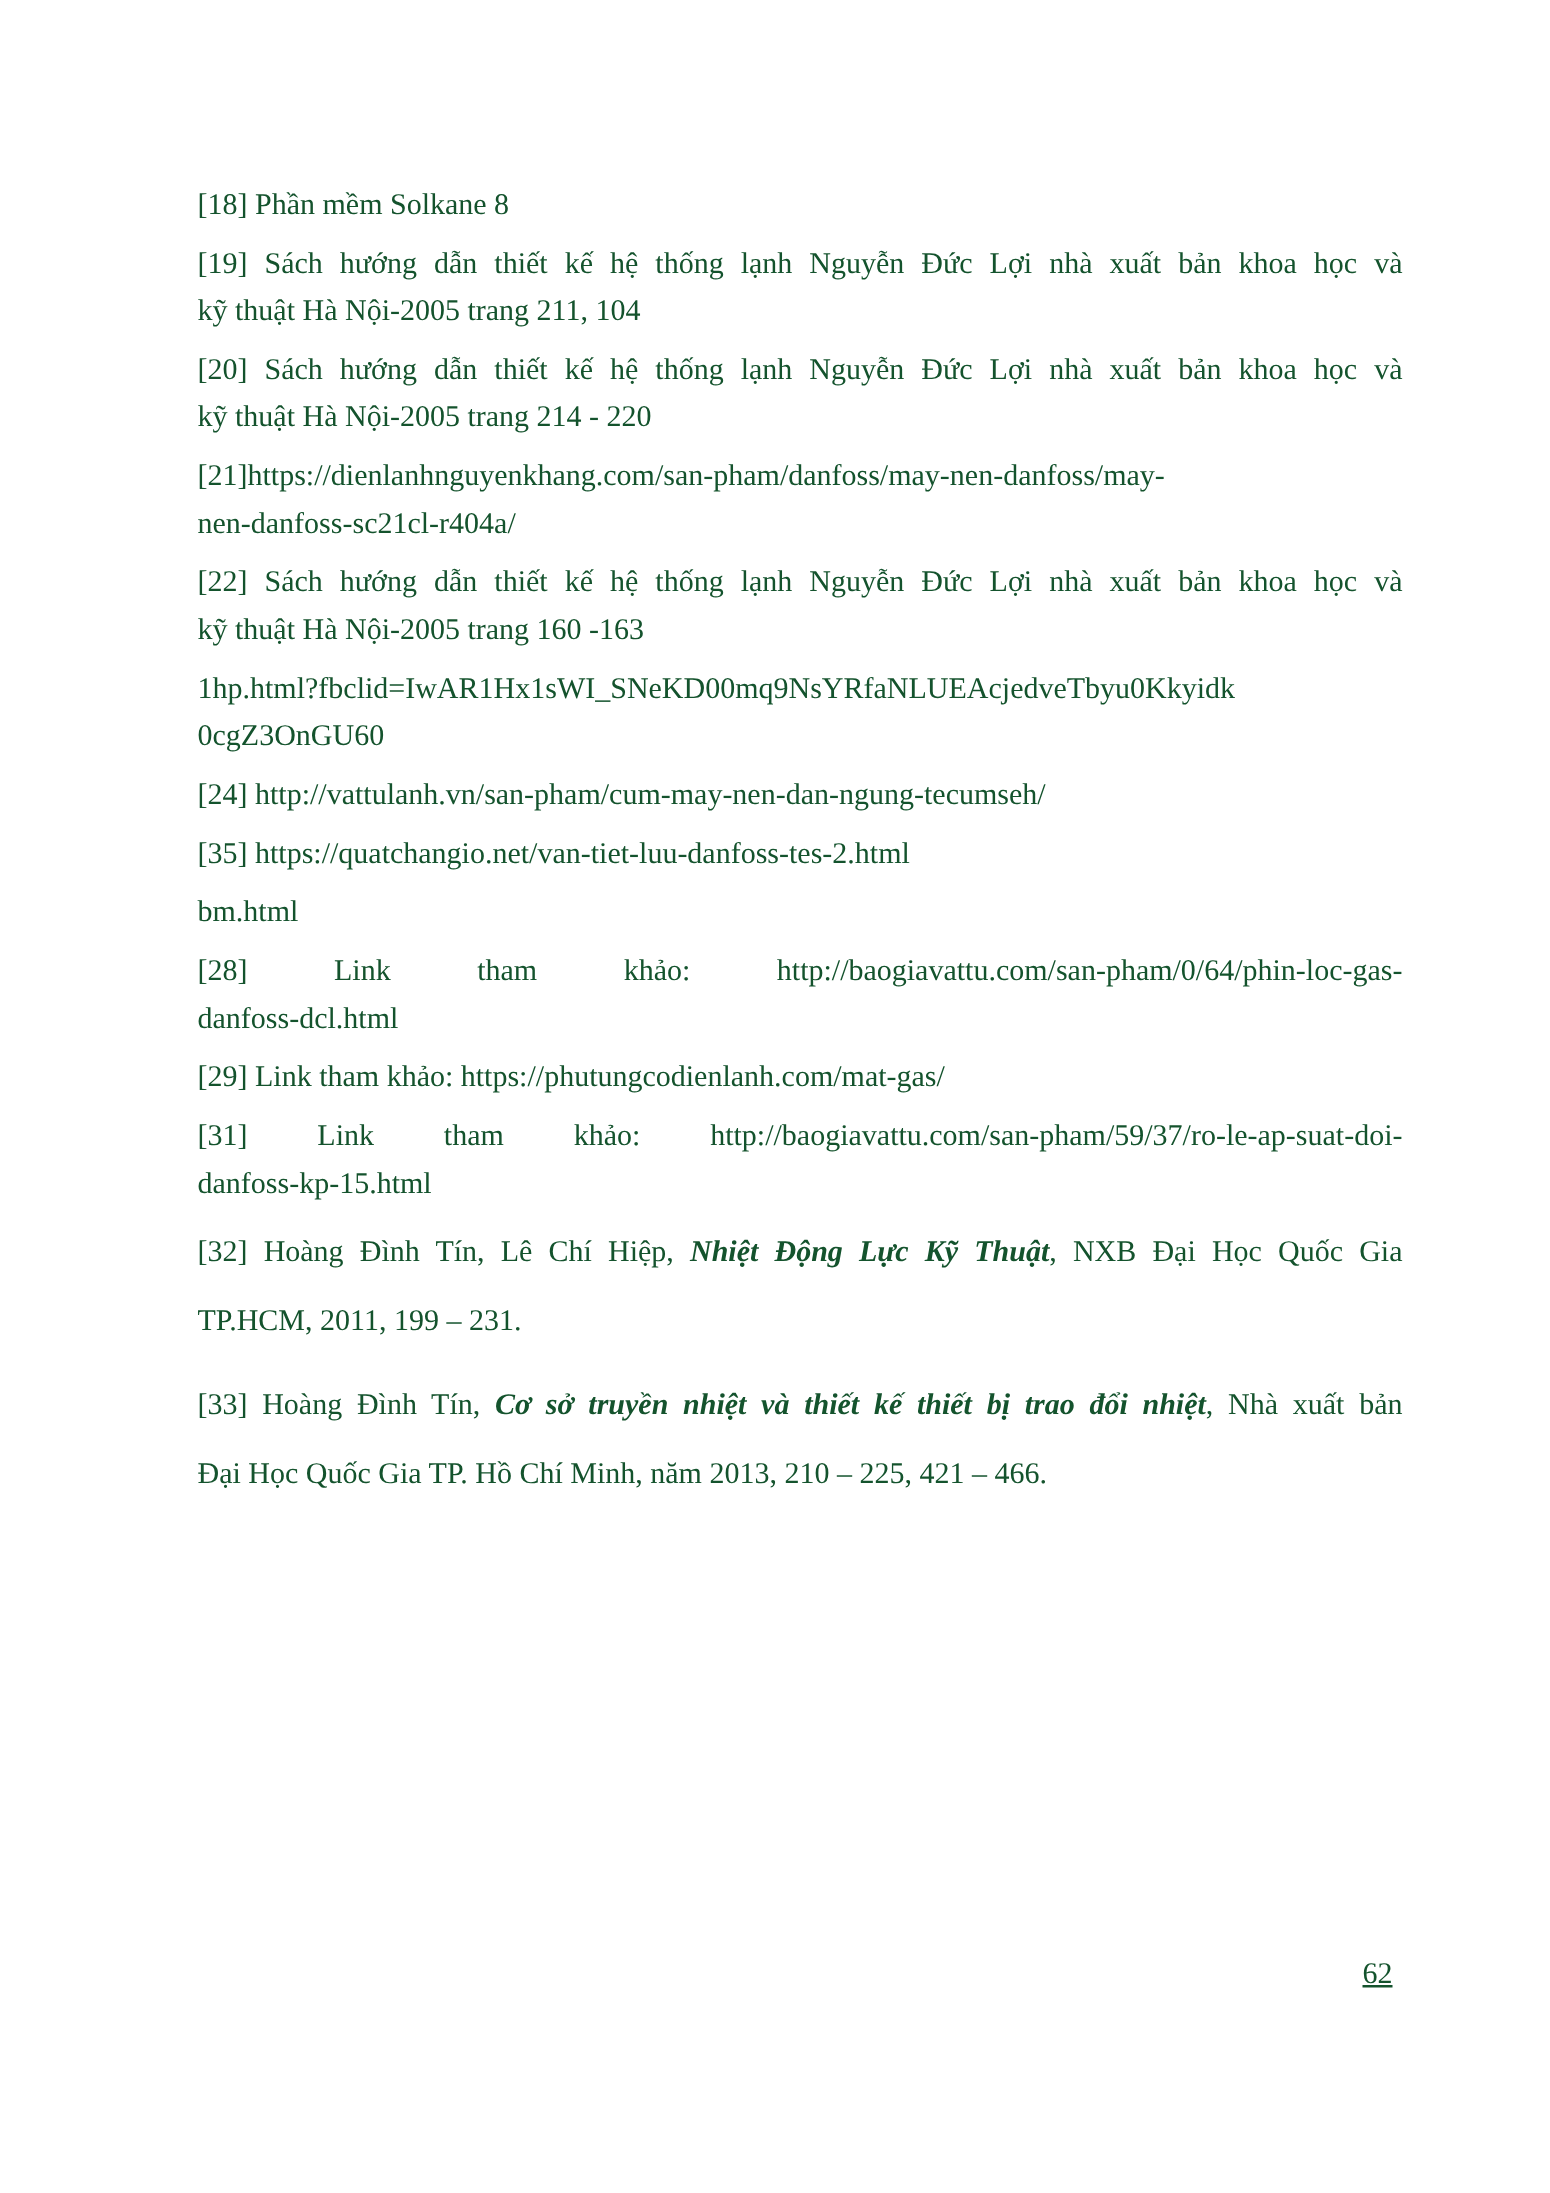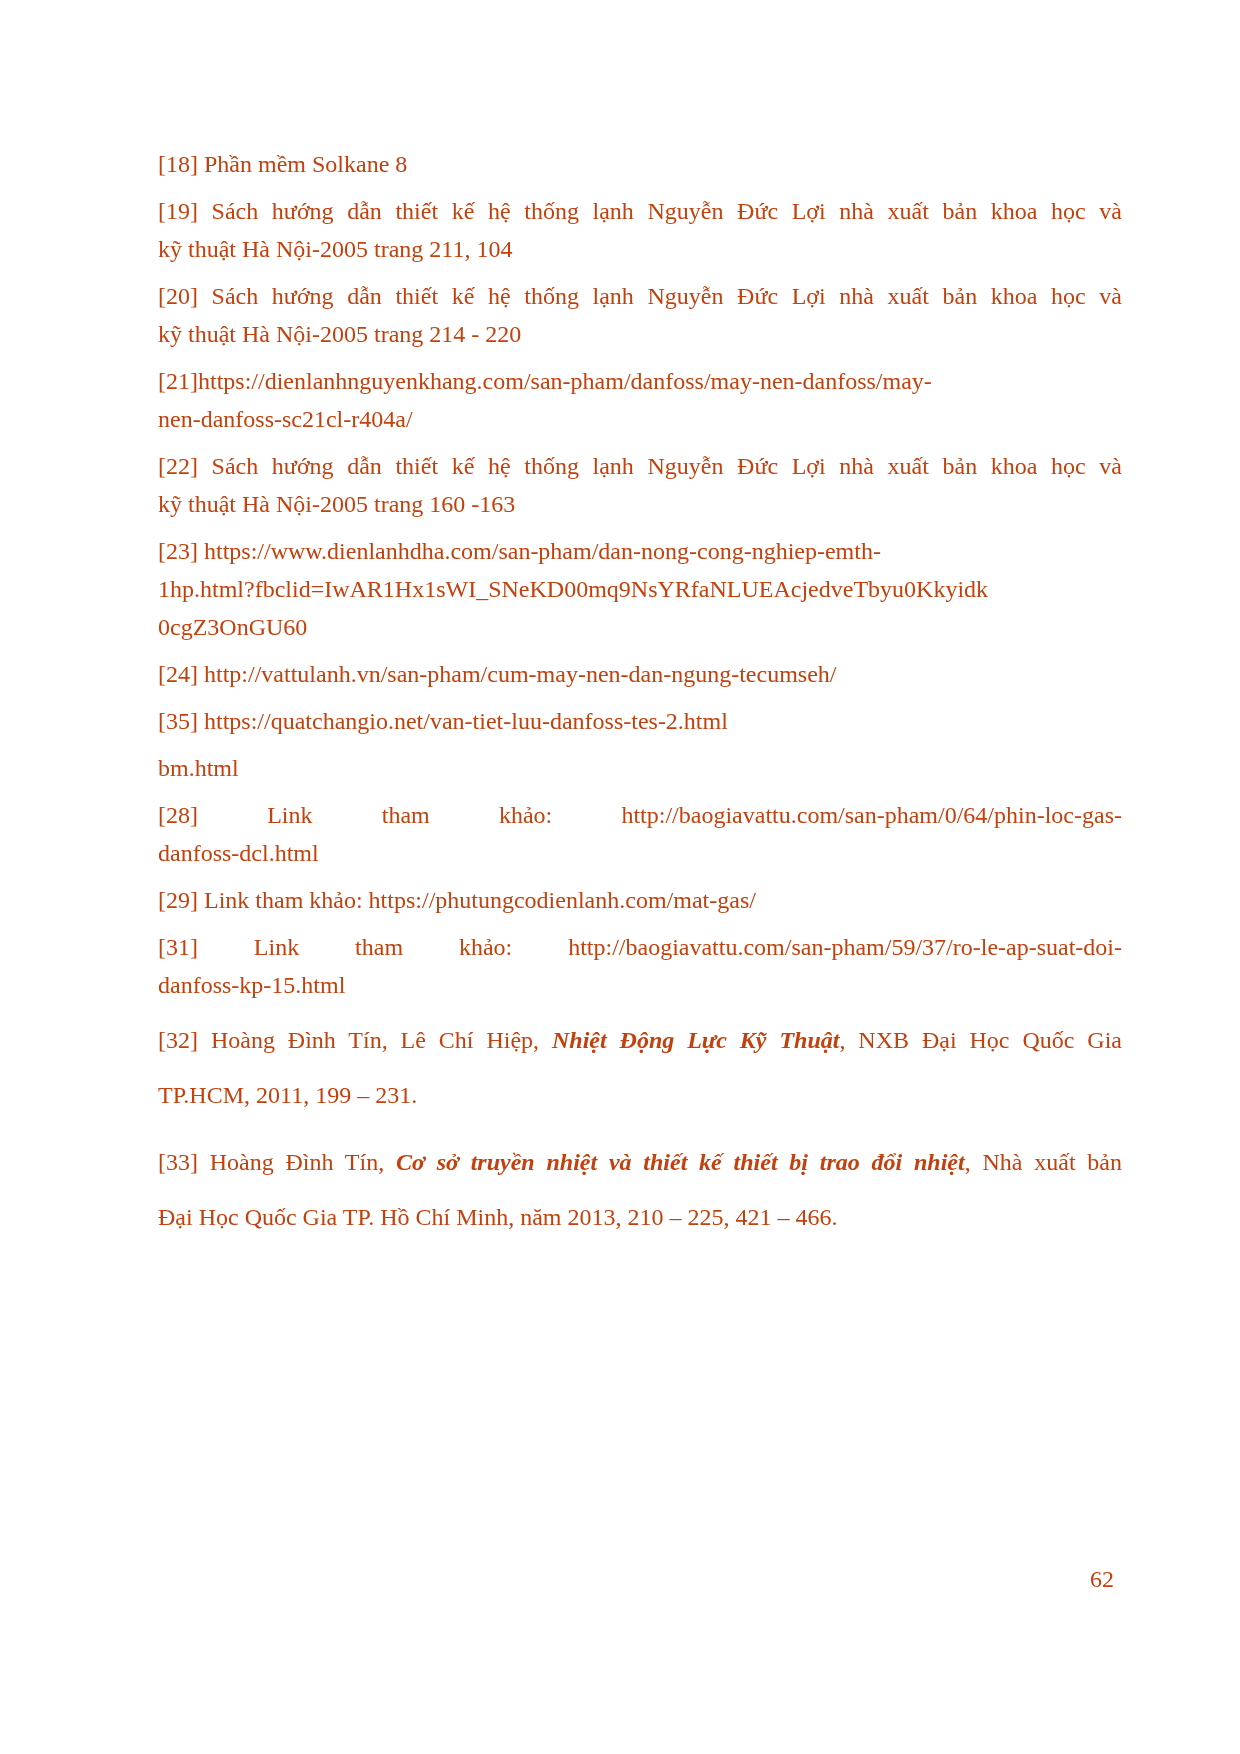--- a/index.html
+++ b/index.html
@@ -5,21 +5,21 @@
   html, body {
     margin: 0;
     padding: 0;
     background: #ffffff;
   }
   .page {
     position: relative;
     width: 1240px;
     height: 1754px;
     background: #ffffff;
-    color: #c2410c;
+    color: #14532d;
     font-family: "Liberation Serif", "DejaVu Serif", serif;
     overflow: hidden;
   }
   .content {
     position: absolute;
     left: 158px;
     top: 145px;
     width: 964px;
   }
   p.ref {
@@ -46,20 +46,21 @@
   .ital {
     font-style: italic;
     font-weight: bold;
   }
   .pageno {
     position: absolute;
     left: 1090px;
     top: 1560px;
     font-size: 24px;
     line-height: 38px;
+    text-decoration: underline;
   }
 </style>
 </head>
 <body>
 
 <div class="page">
   <div class="content">
       <p class="ref">
         <span class="line"><span>[18] Phần mềm Solkane 8</span></span>
       </p>
@@ -73,21 +74,20 @@
       </p>
       <p class="ref">
         <span class="line"><span>[21]https://dienlanhnguyenkhang.com/san-pham/danfoss/may-nen-danfoss/may-</span></span>
         <span class="line"><span>nen-danfoss-sc21cl-r404a/</span></span>
       </p>
       <p class="ref">
         <span class="line just"><span>[22] Sách hướng dẫn thiết kế hệ thống lạnh Nguyễn Đức Lợi nhà xuất bản khoa học và</span></span>
         <span class="line"><span>kỹ thuật Hà Nội-2005 trang 160 -163</span></span>
       </p>
       <p class="ref">
-        <span class="line"><span>[23] https://www.dienlanhdha.com/san-pham/dan-nong-cong-nghiep-emth-</span></span>
         <span class="line"><span>1hp.html?fbclid=IwAR1Hx1sWI_SNeKD00mq9NsYRfaNLUEAcjedveTbyu0Kkyidk</span></span>
         <span class="line"><span>0cgZ3OnGU60</span></span>
       </p>
       <p class="ref">
         <span class="line"><span>[24] http://vattulanh.vn/san-pham/cum-may-nen-dan-ngung-tecumseh/</span></span>
       </p>
       <p class="ref">
         <span class="line"><span>[35] https://quatchangio.net/van-tiet-luu-danfoss-tes-2.html</span></span>
       </p>
       <p class="ref">

